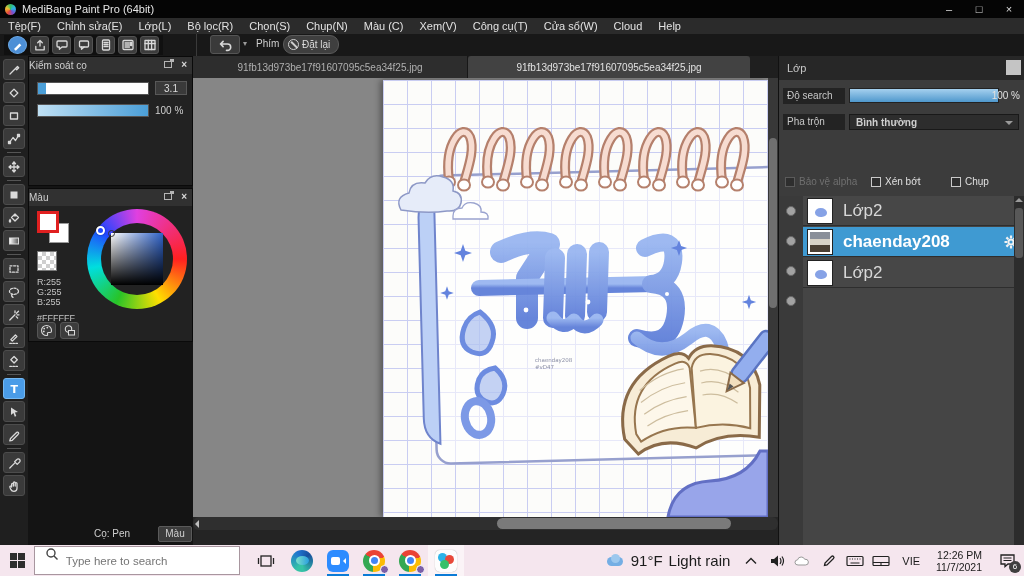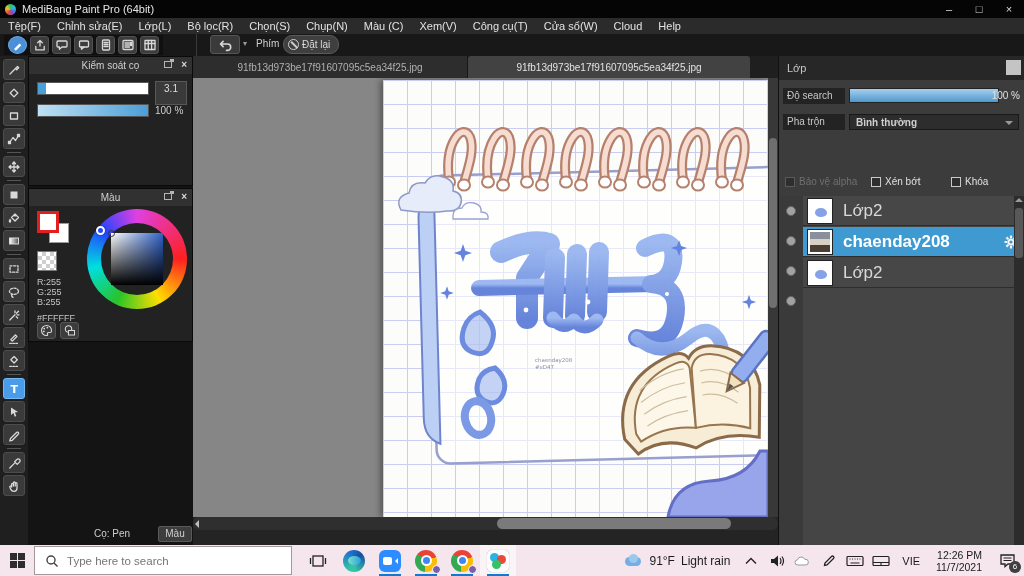--- a/index.html
+++ b/index.html
@@ -45,27 +45,27 @@
   .tool-btn { width:22px; height:21px; margin:1px 0; background:#3a3a3a; border:1px solid #4c4c4c;
     border-radius:3px; display:flex; align-items:center; justify-content:center; }
   .tool-btn.active { background:#4a9ce8; border-color:#74b8f2; }
   .tool-div { width:14px; height:1px; background:#555; margin:2px 0; }
   .tsvg { stroke:#d9d9d9; fill:none; stroke-width:1.3; stroke-linecap:round; stroke-linejoin:round; }
 
   
   .leftcol { position:absolute; left:28px; top:56px; width:165px; height:489px; background:#141414; }
   .panel { position:absolute; left:0; width:165px; background:#222; border:1px solid #0a0a0a; }
   .panel-head { height:17px; background:#313131; display:flex; align-items:center; color:#cfcfcf; font-size:10px; position:relative; }
-  .panel-title { flex:1; text-align:center; }
+  .panel-title { flex:1; }
   .popup-ic { position:absolute; right:20px; top:4px; width:8px; height:7px; border:1px solid #b5b5b5; }
   .popup-ic::after { content:""; position:absolute; right:-3px; top:-3px; width:4px; height:3px; background:#b5b5b5; }
   .close-ic { position:absolute; right:5px; top:2px; color:#d8d8d8; font-size:10px; font-weight:bold; }
   .slider-track { position:absolute; left:8px; width:112px; height:13px; border:1px solid #555; background:#fff; }
   .slider-fill-blue { height:100%; background:linear-gradient(90deg,#bfe0f4,#4b9fd8); }
-  .val-box { position:absolute; left:126px; width:32px; height:24px; background:#3a3a3a; border:1px solid #585858;
+  .val-box { position:absolute; left:126px; width:32px; height:14px; background:#3a3a3a; border:1px solid #585858;
     color:#ddd; font-size:10px; text-align:center; line-height:13px; }
   .pct-label { position:absolute; left:126px; color:#cfcfcf; font-size:10px; }
 
   
   .fg-swatch { position:absolute; left:8px; top:22px; width:22px; height:22px; background:#fff; border:3px solid #e02020; z-index:2; }
   .bg-swatch { position:absolute; left:20px; top:34px; width:20px; height:20px; background:#fff; border:1px solid #9a9a9a; z-index:1; }
   .checker { background-image:conic-gradient(#cfcfcf 25%,#fff 0 50%,#cfcfcf 0 75%,#fff 0); background-size:8px 8px; }
   .trans-swatch { position:absolute; left:8px; top:62px; width:20px; height:20px; border:1px solid #777; }
   .rgb-text { position:absolute; left:8px; top:88px; color:#c4c4c4; font-size:9px; line-height:10px; }
   .hex-text { position:absolute; left:8px; top:124px; color:#c4c4c4; font-size:9px; }
@@ -130,21 +130,21 @@
   .thumb-sketch { position:absolute; right:3px; bottom:3px; width:9px; height:6px; border:1px solid #c0b8a8; background:#f4efe2; }
   .ly-scroll { position:absolute; right:0; top:140px; width:10px; height:388px; background:#2c2c2c; }
   .ly-scroll .up { position:absolute; left:1px; top:2px; width:0; height:0; border:4px solid transparent; border-bottom-color:#9a9a9a; border-top:0; }
   .ly-scroll .thumbv { position:absolute; left:1px; top:12px; width:8px; height:50px; background:#585858; border-radius:3px; }
 
   
   .taskbar { position:absolute; left:0; top:545px; width:1024px; height:31px; background:#f5e6ee; display:flex; align-items:center; }
   .start { width:34px; height:31px; display:flex; align-items:center; justify-content:center; }
   .winlogo { width:15px; height:15px; display:grid; grid-template-columns:7px 7px; grid-template-rows:7px 7px; gap:1px; }
   .winlogo div { background:#2d2d2d; }
-  .searchbox { width:258px; height:29px; background:#fff; border:1px solid #a8969f; display:flex; align-items:center; gap:8px; padding-left:10px; }
+  .searchbox { width:206px; height:29px; background:#fff; border:1px solid #a8969f; display:flex; gap:8px; padding-left:10px; }
   .searchbox input { border:none; outline:none; font-size:11.5px; color:#333; width:190px; background:transparent;
     font-family:"Liberation Sans",sans-serif; }
   .tk-btn { width:36px; height:31px; display:flex; align-items:center; justify-content:center; position:relative; }
   .tk-btn.active-app { background:rgba(255,255,255,.55); }
   .underline { position:absolute; bottom:0; left:7px; width:22px; height:2.5px; background:#0b7bd6; }
   .edge-ic { width:22px; height:22px; border-radius:50%; background:conic-gradient(from 210deg,#35c3a6,#1e72cf 35%,#174f9e 55%,#35c3a6 90%); position:relative; }
   .edge-ic::after { content:""; position:absolute; left:5px; top:6px; width:13px; height:9px; border-radius:50%;
     background:linear-gradient(90deg,#7be0c8,#2a9fe0); }
   .zoom-ic { width:22px; height:22px; border-radius:6px; background:#2d8cff; position:relative; }
   .zoom-ic::before { content:""; position:absolute; left:4px; top:7px; width:9px; height:8px; background:#fff; border-radius:2px; }
@@ -152,21 +152,21 @@
   .chrome-ic { width:22px; height:22px; border-radius:50%; position:relative;
     background:conic-gradient(from -50deg,#ea4335 0 33%,#fbbc05 0 66%,#34a853 0 100%); }
   .chrome-ic::before { content:""; position:absolute; left:5.5px; top:5.5px; width:11px; height:11px; border-radius:50%;
     background:#fff; }
   .chrome-ic::after { content:""; position:absolute; left:7.5px; top:7.5px; width:7px; height:7px; border-radius:50%; background:#4285f4; }
   .avatar-dot { position:absolute; right:3px; bottom:2px; width:9px; height:9px; border-radius:50%; background:#7b5ea8; border:1px solid #fff; }
   .mb-ic { width:22px; height:22px; border-radius:5px; background:#fdfdfd; position:relative; box-shadow:0 0 1px #999; }
   .mb-ic i { position:absolute; width:9px; height:9px; border-radius:50%; }
   .tray { margin-left:auto; display:flex; align-items:center; height:31px; }
   .tray-ic { width:26px; height:31px; display:flex; align-items:center; justify-content:center; }
-  .weather { display:flex; align-items:center; gap:6px; font-size:12px; color:#1c1c1c; margin-right:8px; }
+  .weather { display:flex; align-items:center; gap:6px; font-size:15px; color:#1c1c1c; margin-right:8px; }
   .cloud-rain { width:18px; height:14px; position:relative; }
   .cloud-rain::before { content:""; position:absolute; left:0; top:3px; width:16px; height:9px; border-radius:8px; background:#74aee4; }
   .cloud-rain::after { content:""; position:absolute; left:4px; top:0; width:9px; height:9px; border-radius:50%; background:#9cc8ee; }
   .lang { font-size:11px; color:#1a1a1a; padding:0 8px; }
   .clock { font-size:10.5px; color:#1a1a1a; text-align:right; line-height:12px; padding:0 8px; }
   .notif { position:relative; width:34px; height:31px; display:flex; align-items:center; justify-content:center; }
   .badge { position:absolute; right:3px; bottom:3px; width:12px; height:12px; border-radius:50%; background:#3f3f3f;
     color:#fff; font-size:8px; text-align:center; line-height:12px; }
   svg text { font-family:"DejaVu Sans",sans-serif; }
 </style>
@@ -552,21 +552,21 @@
       <div class="cb dim" style="left:6px;">
         <span class="cb-box"></span>
           <span>Bảo vệ alpha</span>
       </div>
       <div class="cb lit" style="left:92px;">
         <span class="cb-box"></span>
           <span>Xén bớt</span>
       </div>
       <div class="cb lit" style="left:172px;">
         <span class="cb-box"></span>
-          <span>Khóa</span>
+          <span>Chụp</span>
       </div>
     </div>
 
     <div class="ly-list">
       <div class="dot-col">
         <div class="vis-dot" style="top:10px;"></div>
         <div class="vis-dot" style="top:40px;"></div>
         <div class="vis-dot" style="top:70px;"></div>
         <div class="vis-dot" style="top:100px;"></div>
       </div>

